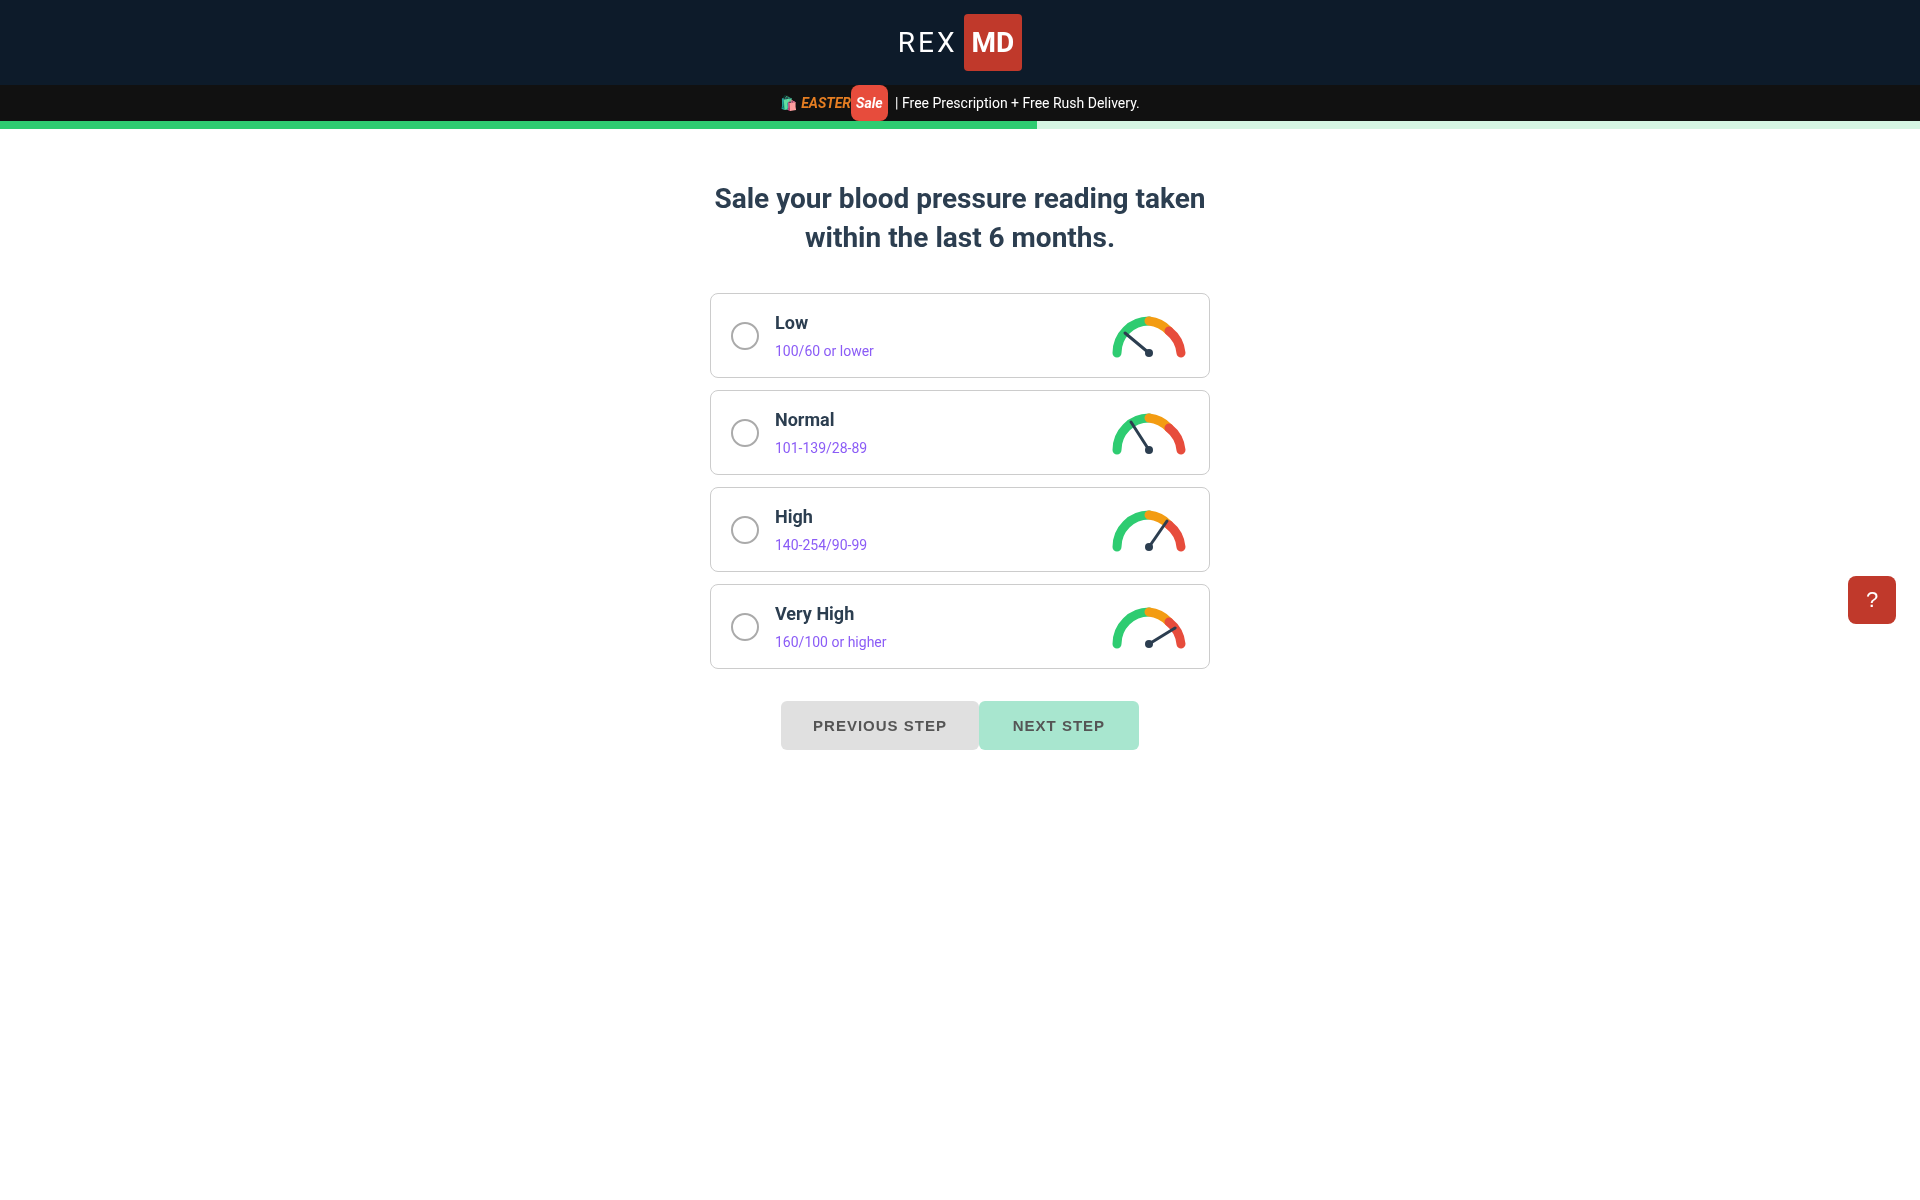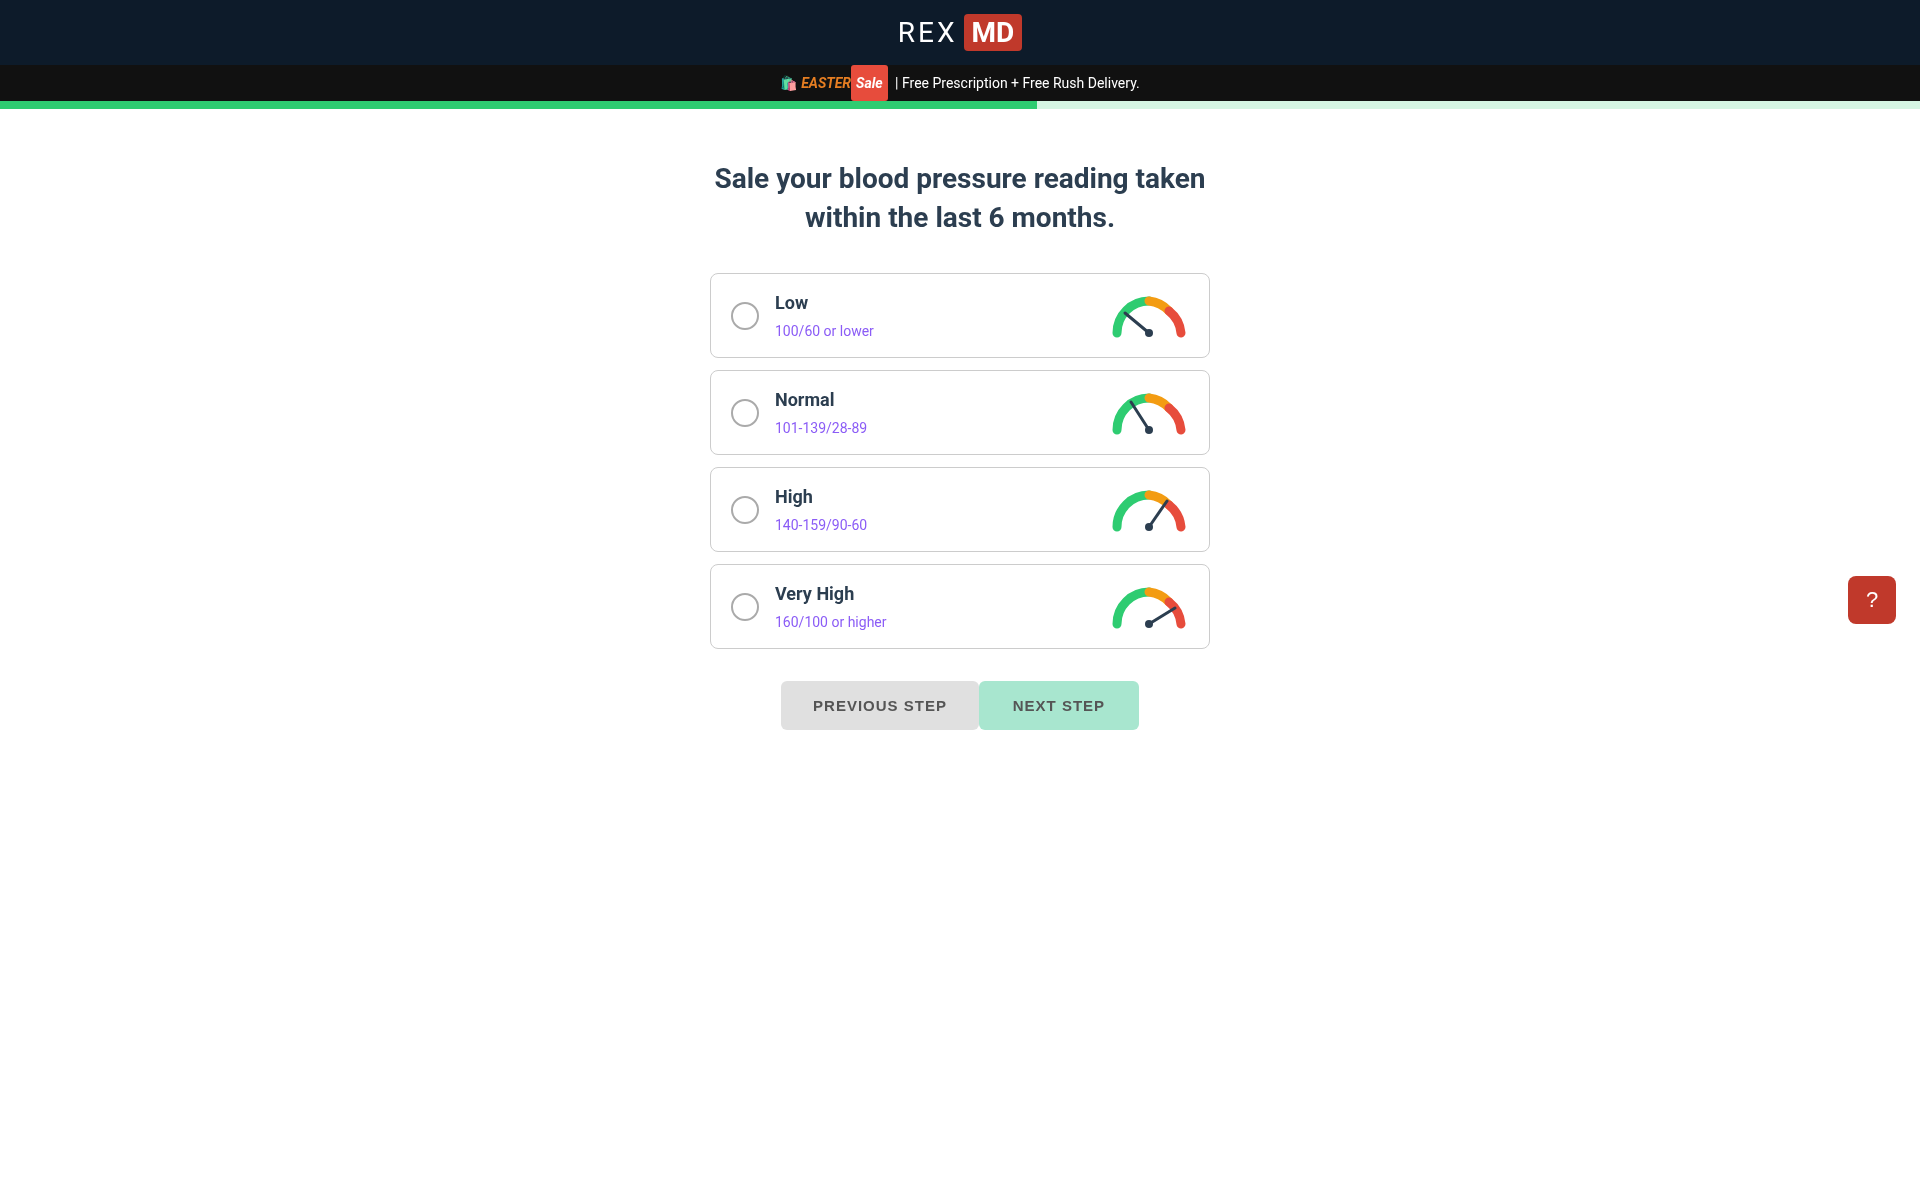--- a/index.html
+++ b/index.html
@@ -20,21 +20,21 @@
     }
     .logo-text {
       color: #ffffff;
       font-size: 28px;
       font-weight: 400;
       letter-spacing: 3px;
     }
     .logo-md {
       background: #c0392b;
       color: #ffffff;
-      padding: 2px 8px;
+      padding: 12px 8px;
       border-radius: 4px;
       margin-left: 6px;
       font-size: 28px;
       font-weight: 700;
     }
 
     
     .banner {
       background: #111111;
       text-align: center;
@@ -44,21 +44,21 @@
     }
     .banner-easter {
       color: #e67e22;
       font-weight: 700;
       font-style: italic;
     }
     .banner-sale {
       background: #e74c3c;
       color: white;
       padding: 10px 5px;
-      border-radius: 3px;
+      border-radius: 8px;
       font-weight: 700;
       font-style: italic;
       margin-right: 4px;
     }
 
     
     .progress-bar-container {
       width: 100%;
       height: 8px;
       background: #d5f5e3;
@@ -260,21 +260,21 @@
           <circle cx="40" cy="40" r="4" fill="#2c3e50"></circle>
         </svg>
       </div>
     </div>
 
     <div class="option-card">
       <div class="option-left">
         <div class="radio-circle"></div>
         <div>
           <div class="option-label">High</div>
-          <div class="option-sublabel">140-159/90-60</div>
+          <div class="option-sublabel">140-254/90-99</div>
         </div>
       </div>
       <div class="gauge-container">
         <svg viewBox="0 0 80 45" xmlns="http://www.w3.org/2000/svg">
           <path d="M8,40 A32,32 0 0,1 40,8" fill="none" stroke="#2ecc71" stroke-width="9" stroke-linecap="round"></path>
           <path d="M40,8 A32,32 0 0,1 60,18" fill="none" stroke="#f39c12" stroke-width="9" stroke-linecap="round"></path>
           <path d="M60,18 A32,32 0 0,1 72,40" fill="none" stroke="#e74c3c" stroke-width="9" stroke-linecap="round"></path>
 
           <line x1="40" y1="40" x2="58" y2="14" stroke="#2c3e50" stroke-width="3" stroke-linecap="round"></line>
           <circle cx="40" cy="40" r="4" fill="#2c3e50"></circle>

